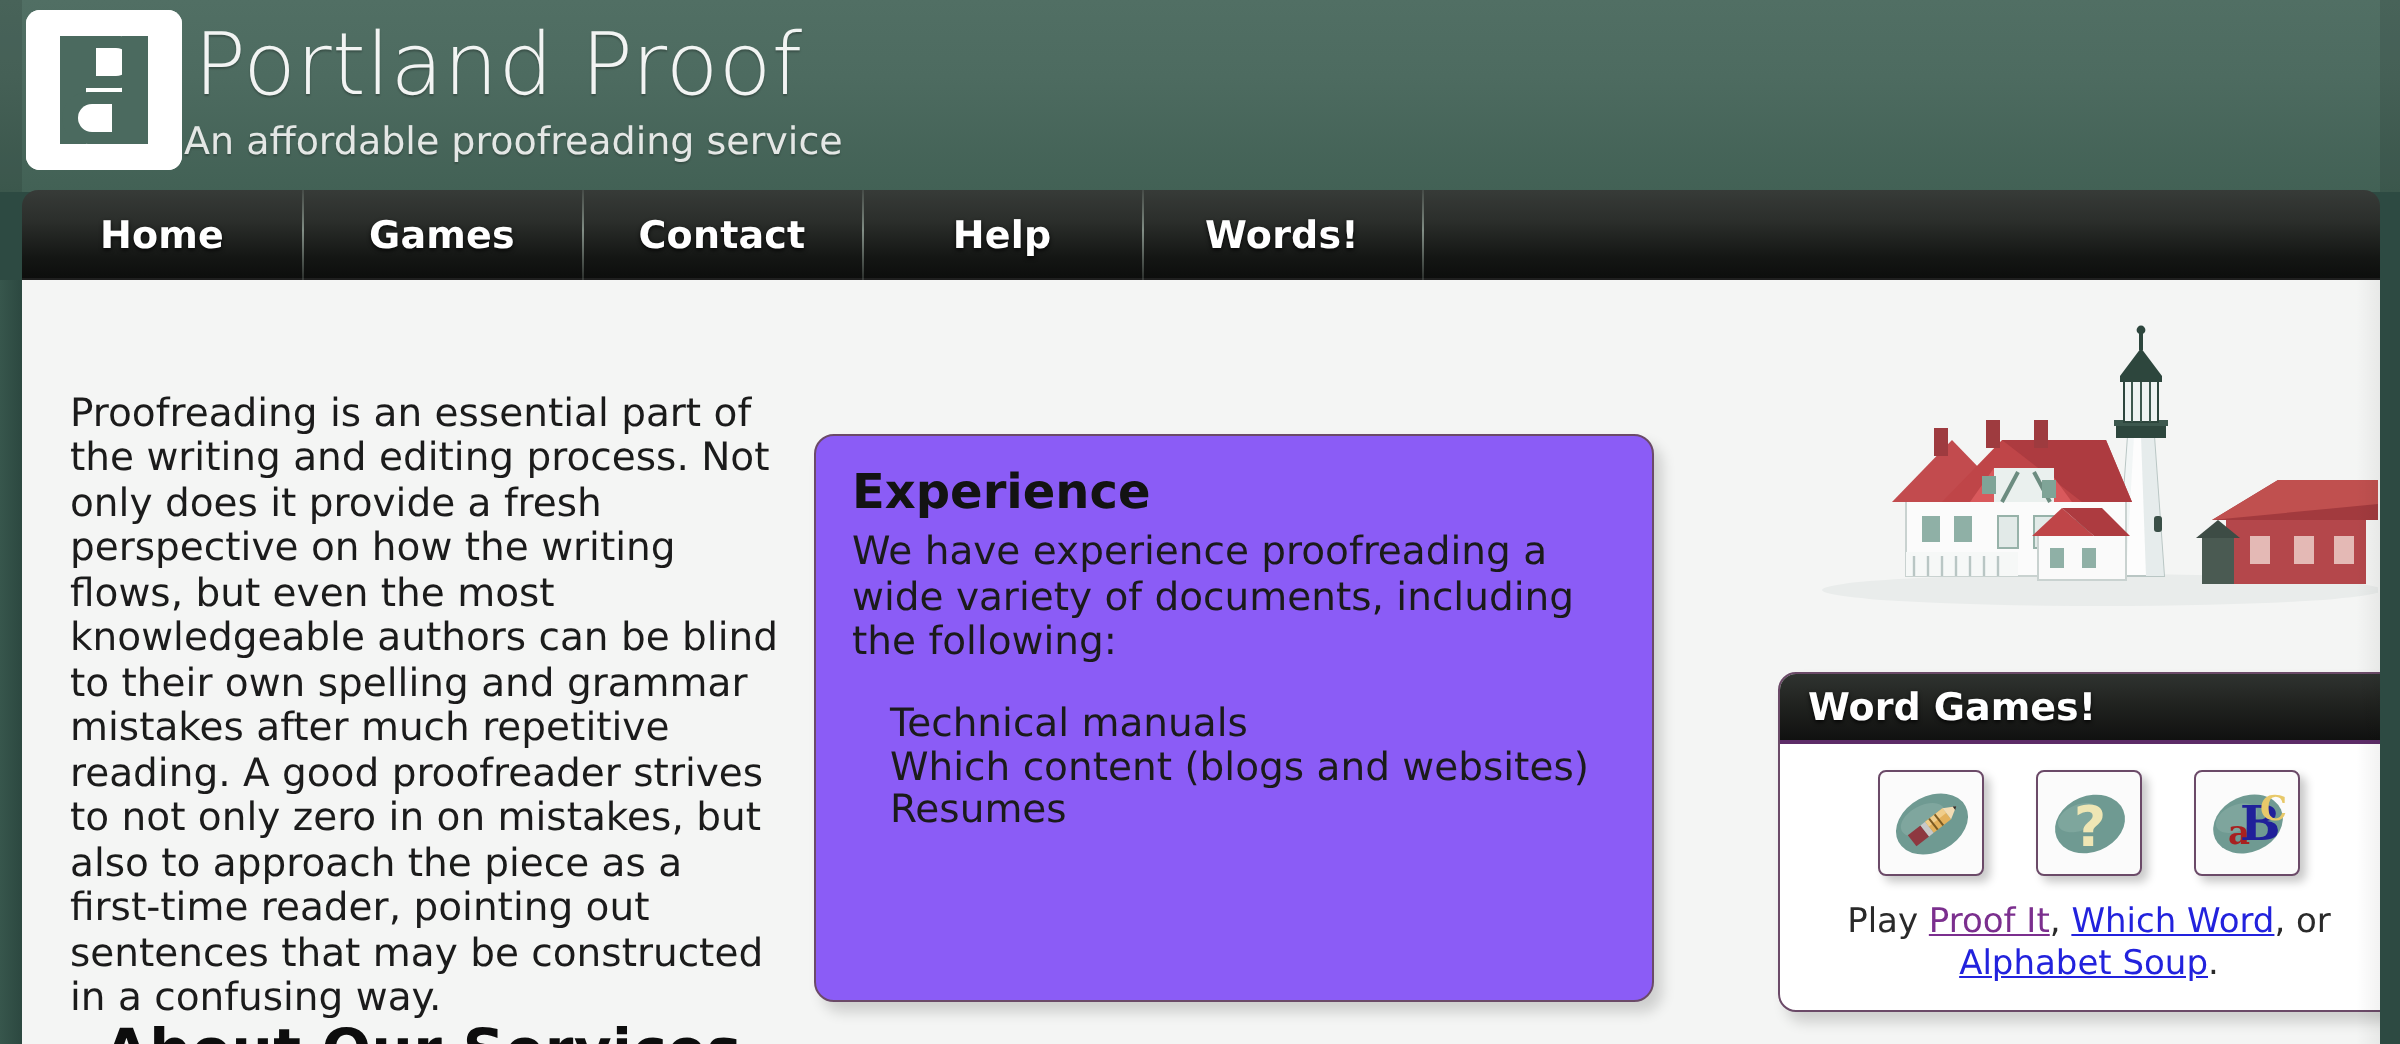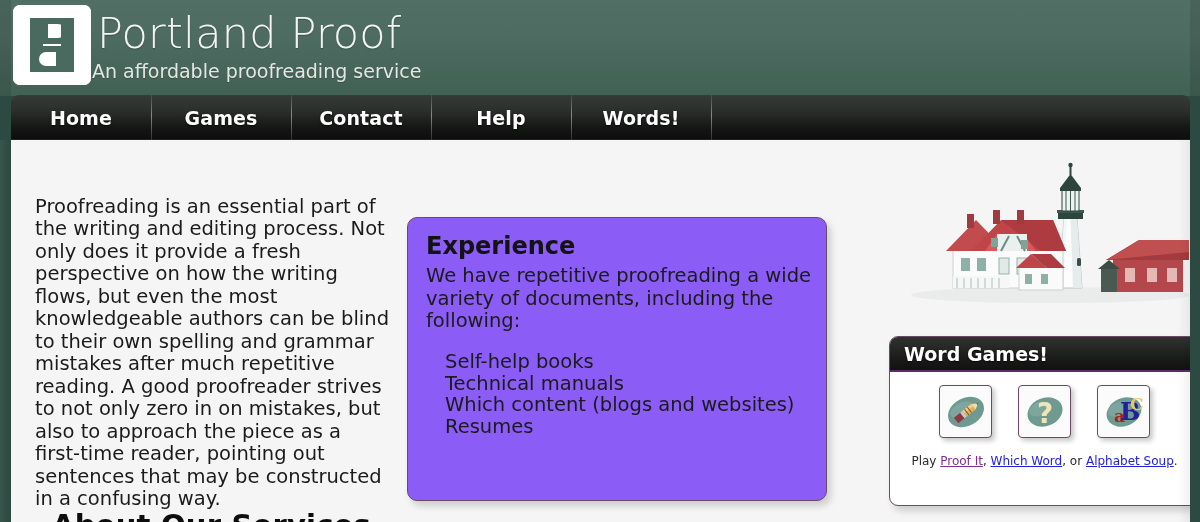--- a/index.html
+++ b/index.html
@@ -238,21 +238,21 @@
     box-shadow: 3px 3px 5px rgba(0,0,0,0.22);
     display: flex;
     align-items: center;
     justify-content: center;
     cursor: pointer;
   }
   .game-tile svg { display: block; }
   #wordgames-caption {
     margin-top: 13px;
     text-align: center;
-    font-size: 12px;
+    font-size: 17px;
     line-height: 21px;
     color: #2a2a2a;
     padding: 0 10px;
   }
   #wordgames-caption a {
     text-decoration: underline;
   }
   a.link-visited { color: #7b2f8e; }
   a.link-normal  { color: #2222dd; }
 
@@ -305,23 +305,22 @@
   </div>
 
   <div id="content">
 
     <p id="intro-text">Proofreading is an essential part of the writing and editing process. Not only does it provide a fresh perspective on how the writing flows, but even the most knowledgeable authors can be blind to their own spelling and grammar mistakes after much repetitive reading. A good proofreader strives to not only zero in on mistakes, but also to approach the piece as a first-time reader, pointing out sentences that may be constructed in a confusing way.</p>
 
     <h2 id="about-heading">About Our Services</h2>
 
     <div id="experience-panel">
       <div id="experience-title">Experience</div>
-      <div id="experience-intro">We have repetitive proofreading a wide variety of documents, including the following:</div>
+      <div id="experience-intro">We have experience proofreading a wide variety of documents, including the following:</div>
       <ul id="experience-list">
-        <li>Self-help books</li>
         <li>Technical manuals</li>
         <li>Which content (blogs and websites)</li>
         <li>Resumes</li>
       </ul>
     </div>
 
     <div id="lighthouse">
       <svg width="288" height="160" viewBox="0 0 288 160" aria-hidden="true">
         <rect width="288" height="160" fill="#f4f5f4"></rect>
 

